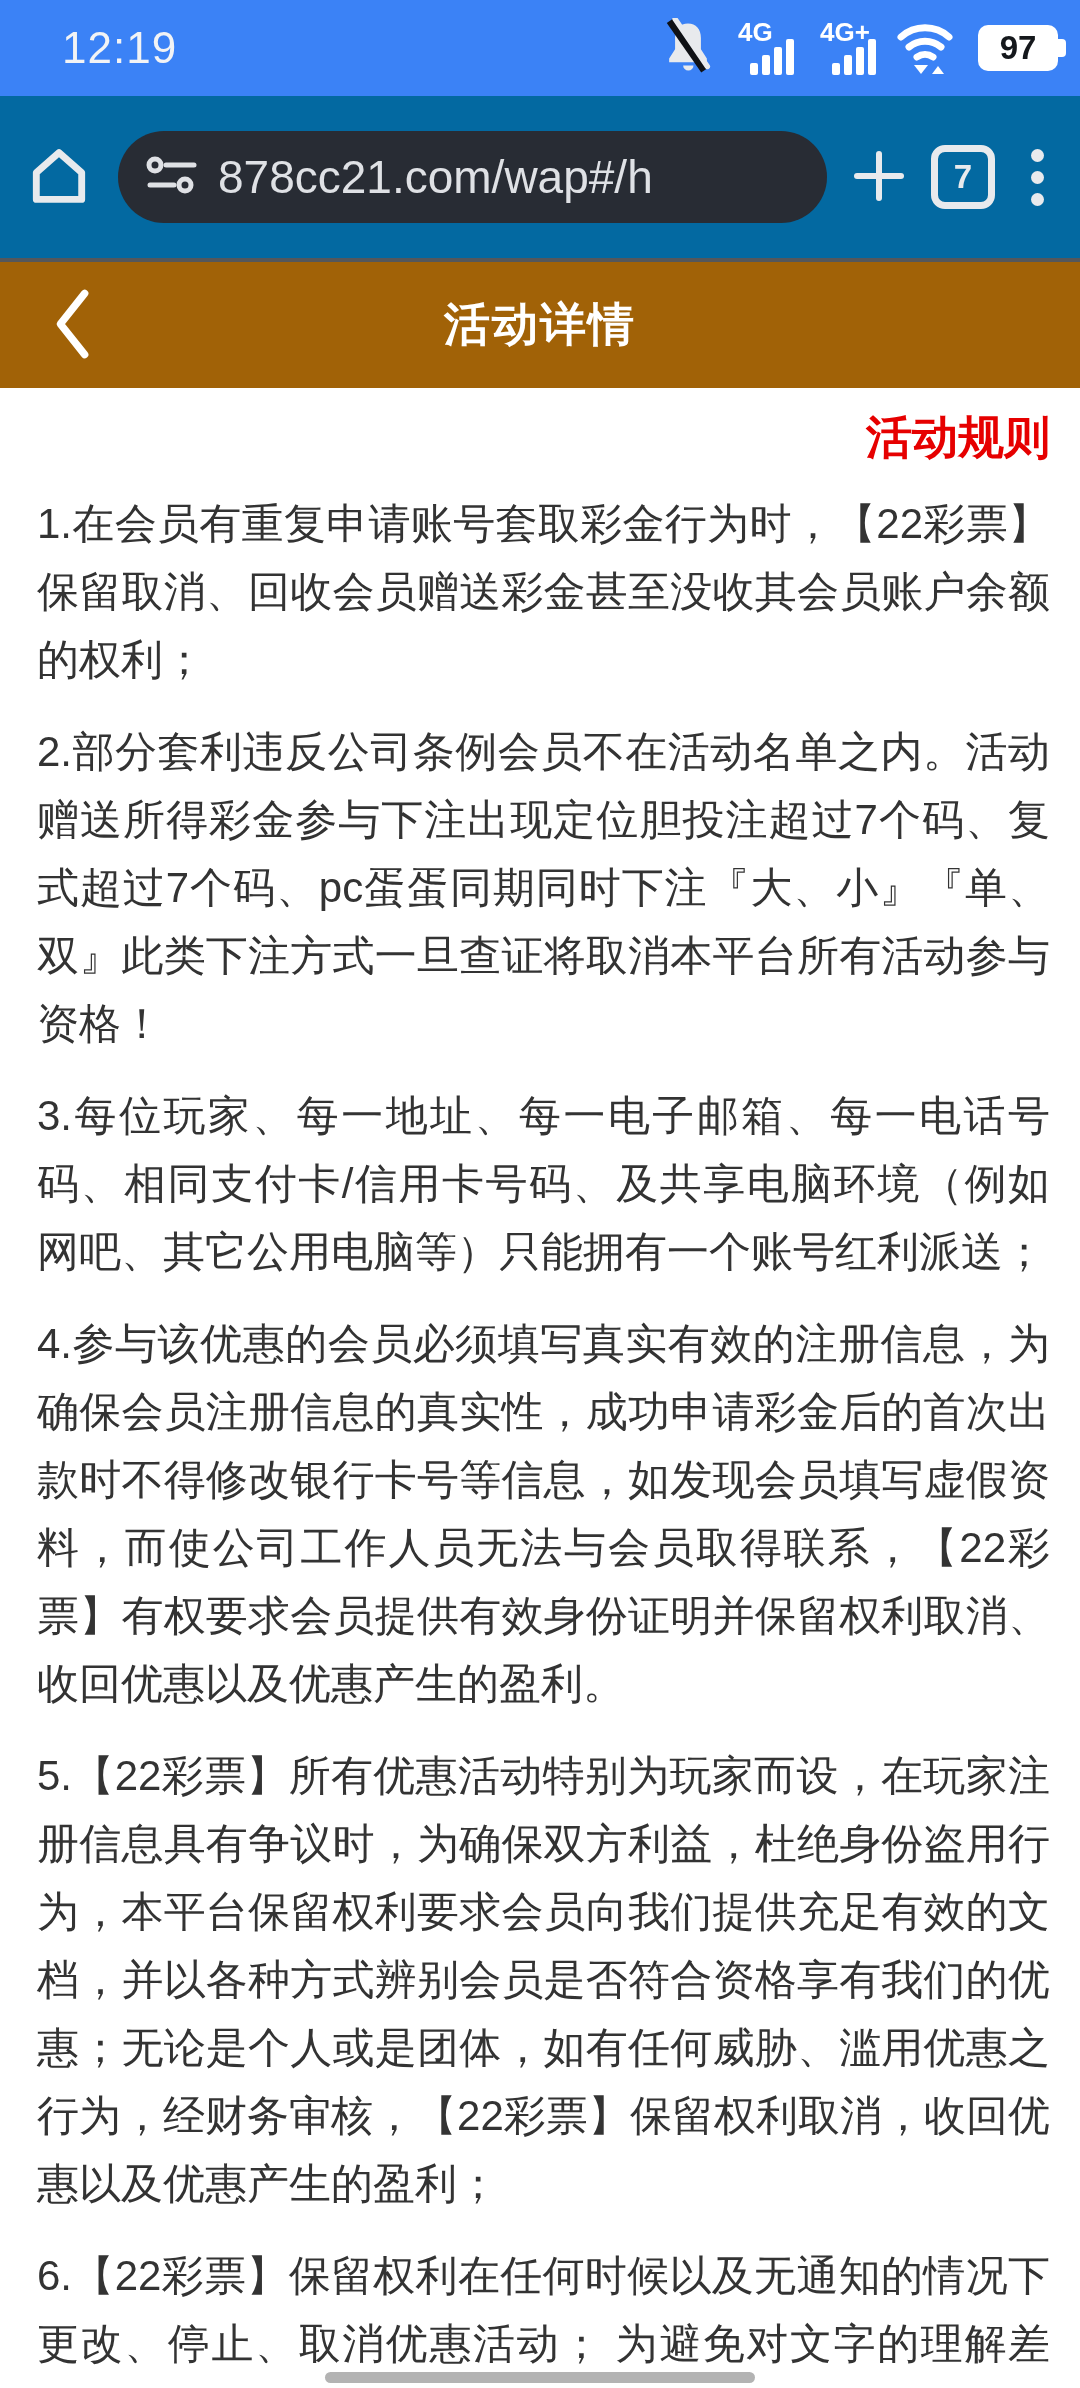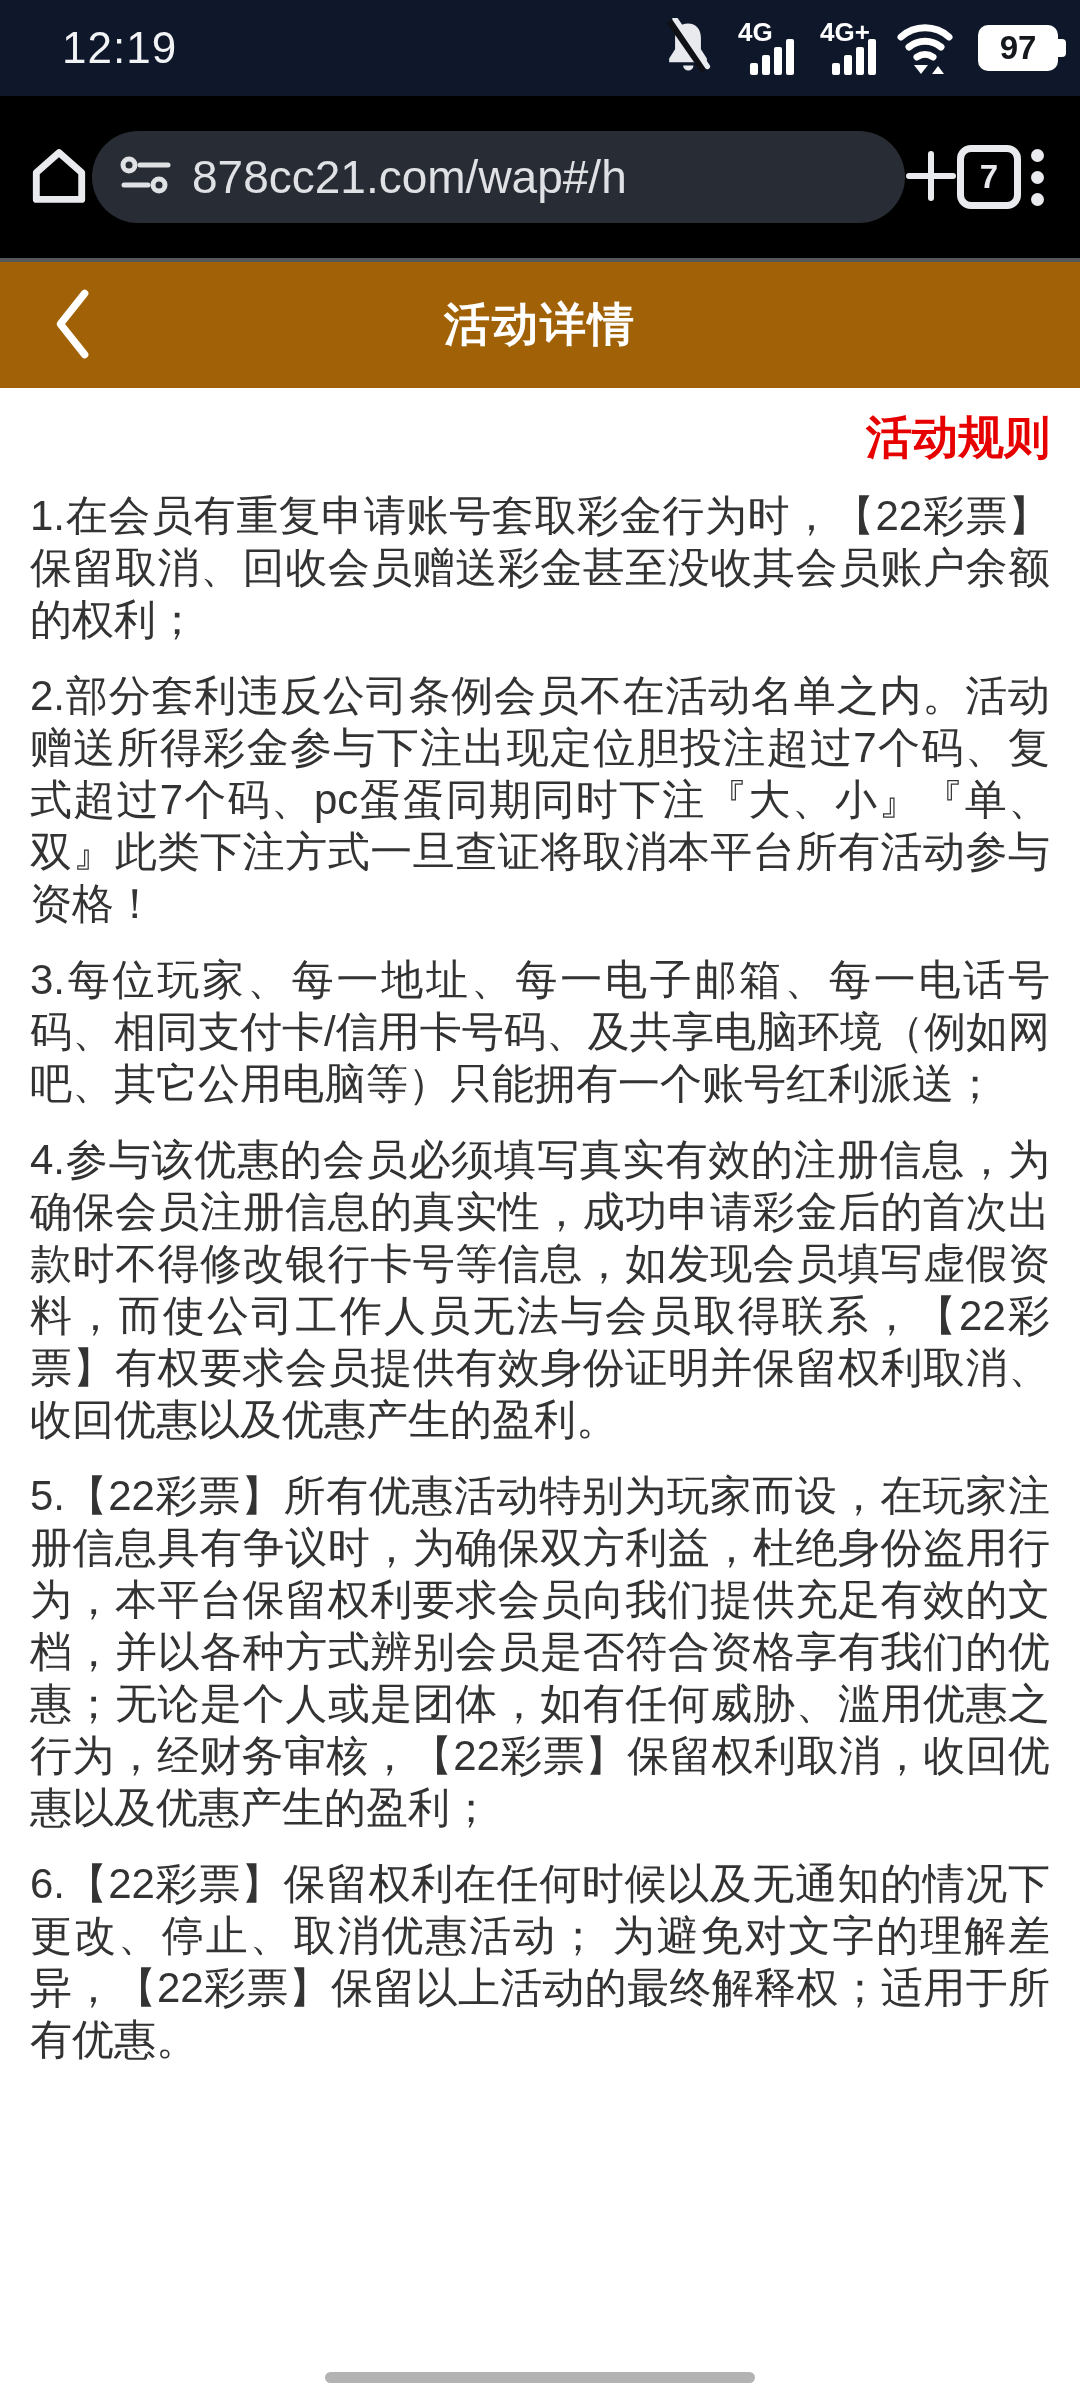--- a/index.html
+++ b/index.html
@@ -2,41 +2,41 @@
 <html><head>
 <meta charset="utf-8">
 <style>
   html,body{margin:0;padding:0;}
   body{
     width:1080px;height:2388px;position:relative;overflow:hidden;
     background:#ffffff;font-family:"Liberation Sans",sans-serif;
   }
   
   .statusbar{
-    height:96px;background:#0f172a;display:flex;align-items:center;
+    height:96px;background:#3b82f6;display:flex;align-items:center;
     justify-content:space-between;padding:0 22px 0 62px;box-sizing:border-box;
   }
   .time{color:#f2f3f5;font-size:44px;font-weight:500;letter-spacing:1px;}
   .sb-icons{display:flex;align-items:center;gap:16px;}
   .neticon{position:relative;width:66px;height:58px;}
   .neticon .netlabel{position:absolute;top:-2px;left:8px;color:#fff;font-size:26px;font-weight:700;}
   .neticon svg{position:absolute;bottom:2px;right:0;}
   .battery{
     position:relative;width:80px;height:46px;background:#fff;border-radius:10px;
     display:flex;align-items:center;justify-content:center;margin-left:6px;
   }
   .battery:after{
     content:"";position:absolute;right:-8px;top:14px;width:8px;height:18px;
     background:#fff;border-radius:0 4px 4px 0;
   }
   .battery span{color:#15181c;font-size:33px;font-weight:700;}
   
   .toolbar{
-    height:162px;background:#000000;display:flex;align-items:center;
-    padding:0 26px;box-sizing:border-box;
+    height:162px;background:#0369a1;display:flex;align-items:center;
+    padding:0 26px;box-sizing:border-box;gap:26px;
   }
   .tb-btn{display:flex;align-items:center;justify-content:center;background:none;border:none;padding:0;}
   .urlpill{
     flex:1;height:92px;background:#282c34;border-radius:46px;
     display:flex;align-items:center;padding:0 26px;box-sizing:border-box;gap:18px;
     min-width:0;
   }
   .urltext{
     color:#dfe1e5;font-size:46px;white-space:nowrap;overflow:hidden;
     flex:1;min-width:0;
@@ -55,21 +55,21 @@
     display:flex;align-items:center;justify-content:center;
   }
   .apptitle{color:#ffffff;font-size:46px;font-weight:600;letter-spacing:2px;}
   .backbtn{position:absolute;left:44px;top:0;height:100%;display:flex;align-items:center;background:none;border:none;}
   
   .content{padding:10px 30px 0 30px;background:#fff;}
   .rules-heading{
     color:#e60000;font-size:46px;line-height:62px;font-weight:600;margin:8px 0 22px 0;text-align:right;
   }
   .rule{
-    font-size:42px;line-height:52px;color:#333333;margin:0 0 24px 0;
+    font-size:42px;line-height:68px;color:#333333;margin:0 0 24px 7px;
     text-align:justify;font-weight:400;
   }
   
   .scroll-indicator{
     position:absolute;bottom:5px;left:50%;transform:translateX(-50%);
     width:430px;height:11px;border-radius:6px;background:#b3b3b3;
   }
 </style>
 </head>
 <body>

